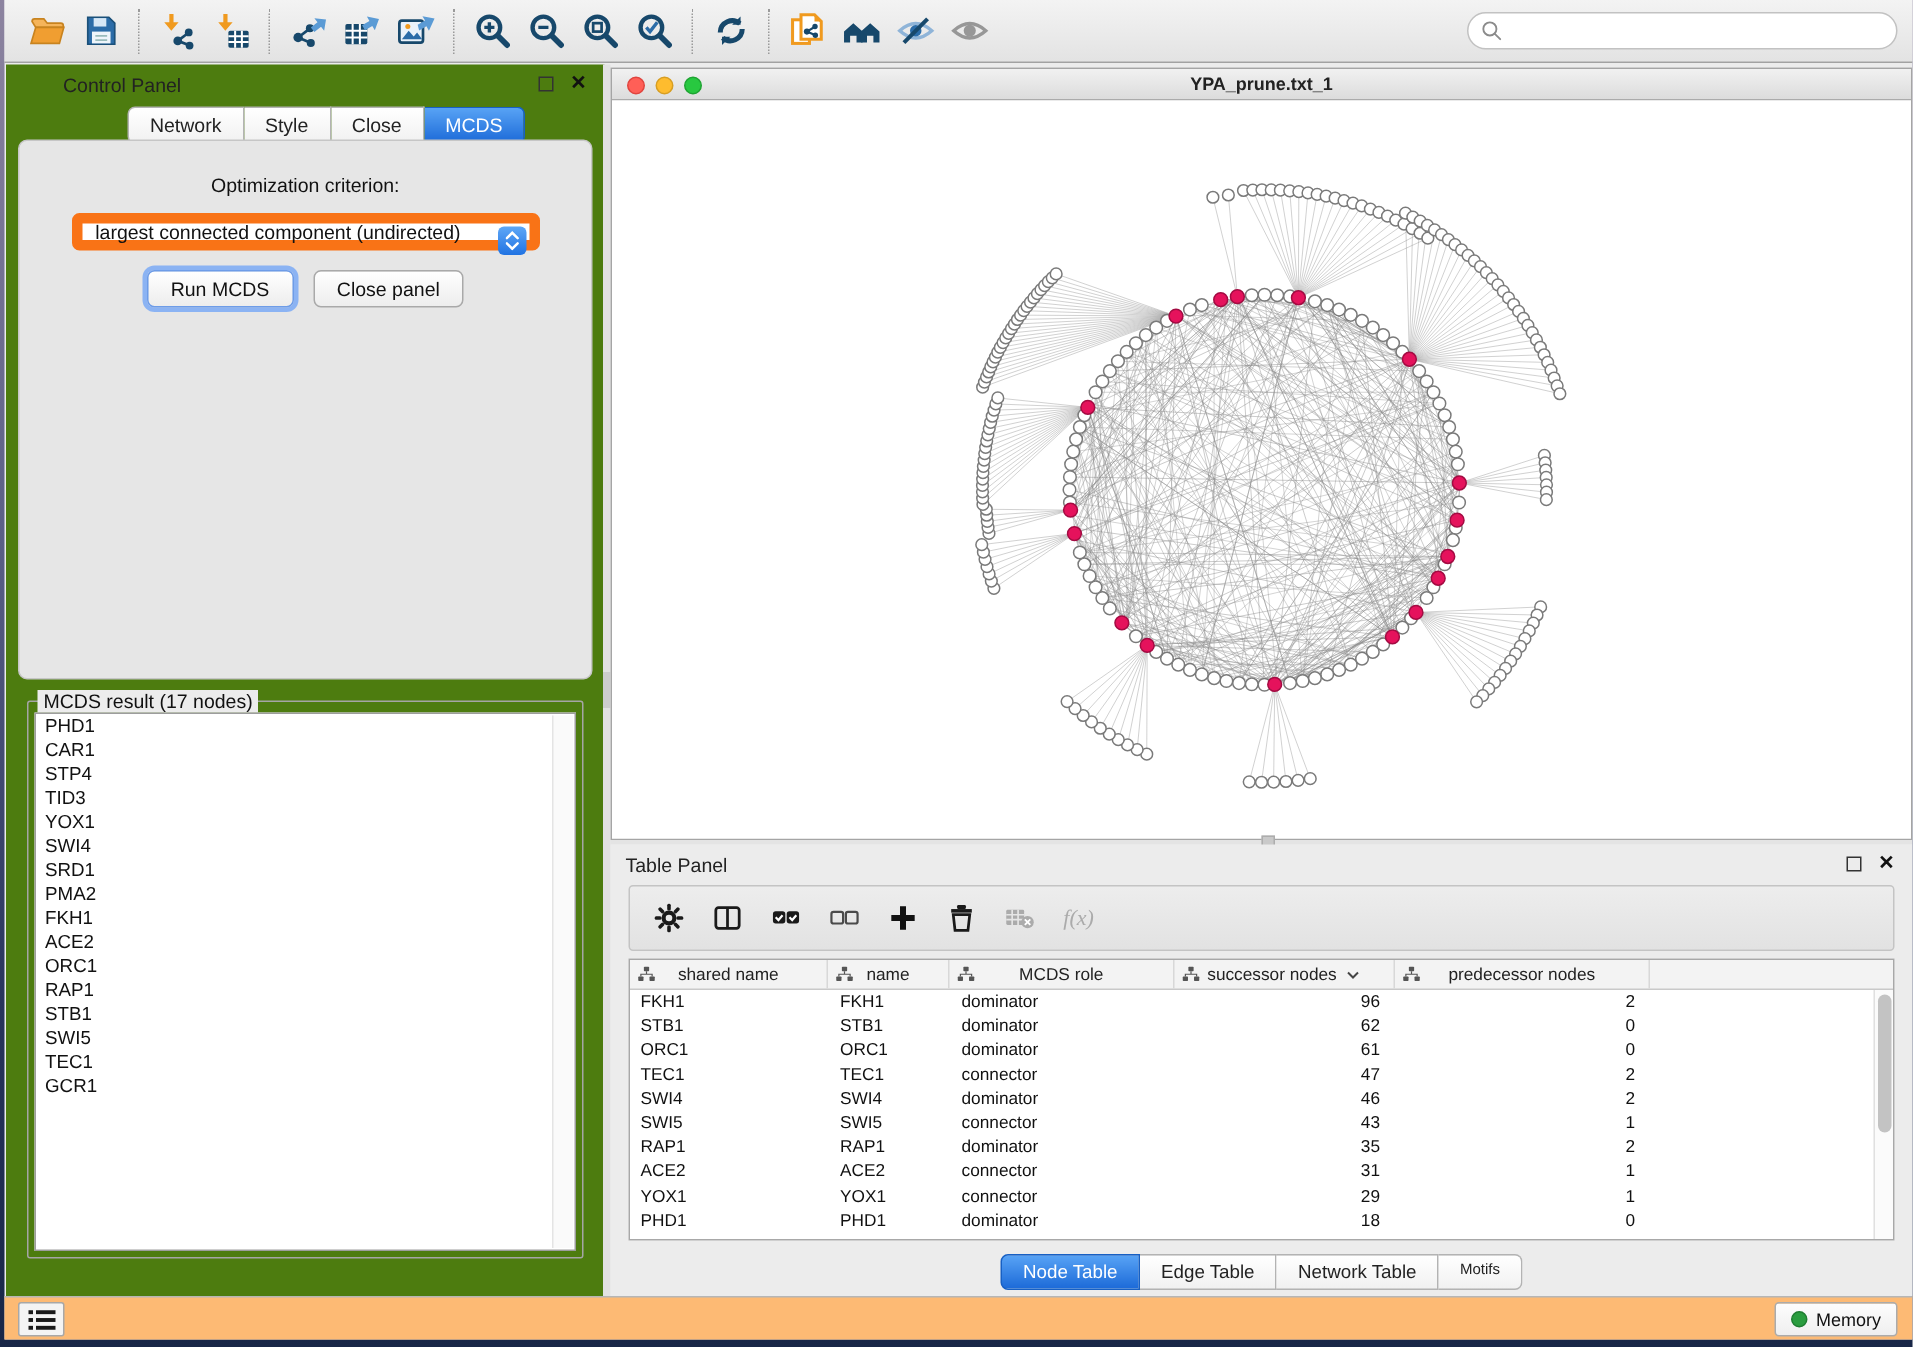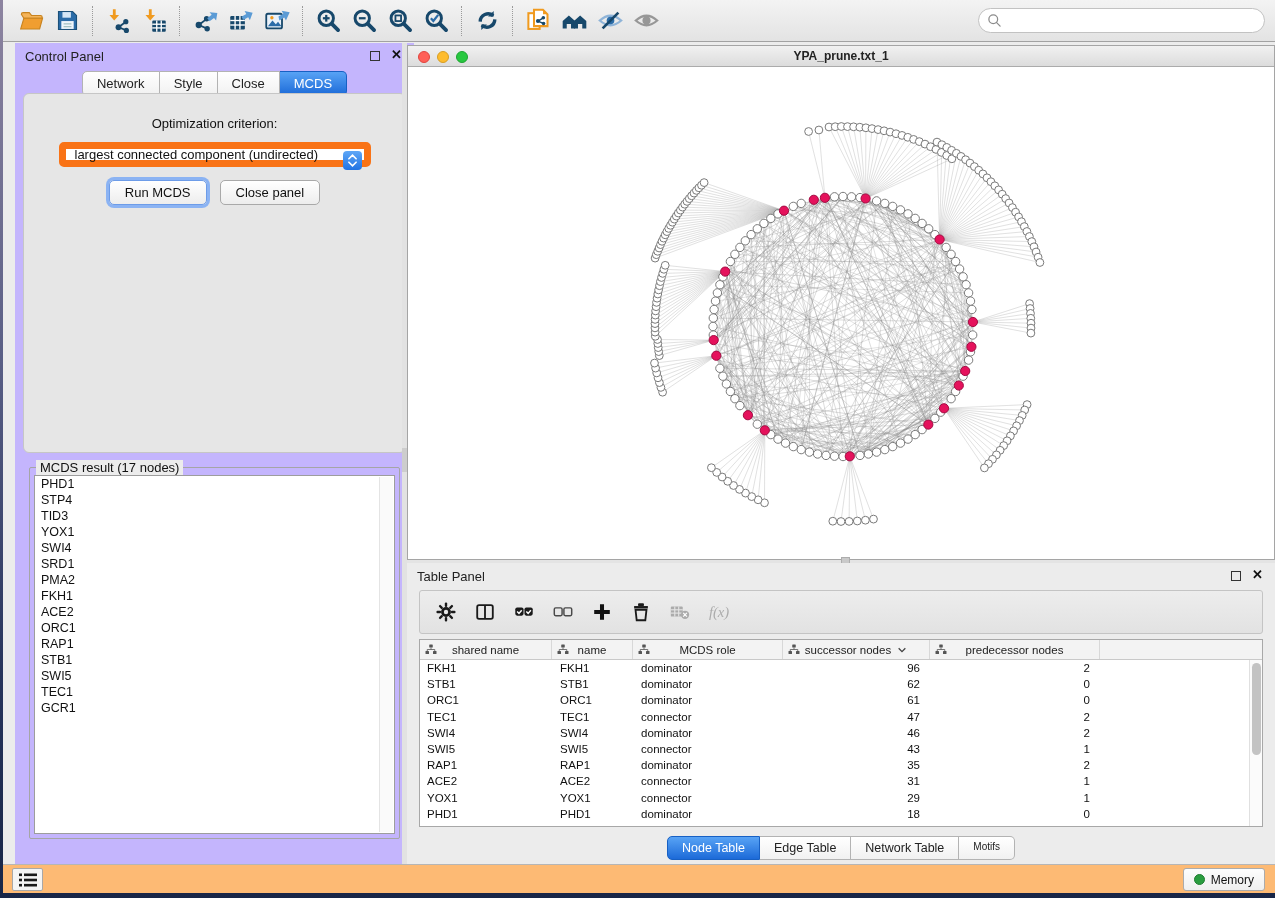--- a/index.html
+++ b/index.html
@@ -15,21 +15,21 @@
     display:flex; align-items:center; padding:0 10px; }
   .tbtn { width:36px; height:34px; display:flex; align-items:center; justify-content:center; border-radius:4px; }
   .tbtn svg { width:27px; height:27px; }
   .tsep { width:0; height:30px; border-left:1px dotted #9a9a9a; margin:0 7px; }
   .search-wrap { margin-left:auto; position:relative; }
   .search-input { width:287px; height:25px; border:1px solid #c2c2c2; border-radius:13px;
     background:#fff; padding:0 10px 0 28px; font-size:13px; outline:none; }
   .search-icon { position:absolute; left:9px; top:5px; width:15px; height:15px; }
 
   
-  .control-panel { position:absolute; left:12px; top:43px; width:399px; bottom:29px; background:#c4b5fd; }
+  .control-panel { position:absolute; left:1px; top:43px; width:399px; bottom:29px; background:#4d7c0f;padding-left:28px; }
   .panel-head { position:relative; height:26px; }
   .panel-title { position:absolute; left:10px; top:6px; font-size:13px; color:#222; }
   .panel-float { position:absolute; right:34px; top:8px; width:10px; height:10px; border:1.5px solid #333; }
   .panel-close { position:absolute; right:12px; top:4px; font-size:13px; font-weight:bold; color:#111; }
 
   .seg-tabs { display:flex; justify-content:center; margin-top:2px; }
   .seg-tab { padding:4px 14px; font-size:13px; color:#222; background:linear-gradient(#ffffff,#f1f1f1);
     border:1px solid #b3b3b3; border-left-width:0; }
   .seg-tab:first-child { border-left-width:1px; border-radius:5px 0 0 5px; }
   .seg-tab:last-child { border-radius:0 5px 5px 0; }
@@ -306,20 +306,21 @@
         <button class="mac-btn focused">Run MCDS</button>
         <button class="mac-btn">Close panel</button>
       </div>
     </div>
 
     <div class="group-box">
       <span class="group-legend">MCDS result (17 nodes)</span>
       <div class="mcds-list" id="mcds-list">
         <div class="mcds-track"></div>
       <div class="mcds-item">PHD1</div>
+          <div class="mcds-item">CAR1</div>
           <div class="mcds-item">STP4</div>
           <div class="mcds-item">TID3</div>
           <div class="mcds-item">YOX1</div>
           <div class="mcds-item">SWI4</div>
           <div class="mcds-item">SRD1</div>
           <div class="mcds-item">PMA2</div>
           <div class="mcds-item">FKH1</div>
           <div class="mcds-item">ACE2</div>
           <div class="mcds-item">ORC1</div>
           <div class="mcds-item">RAP1</div>

